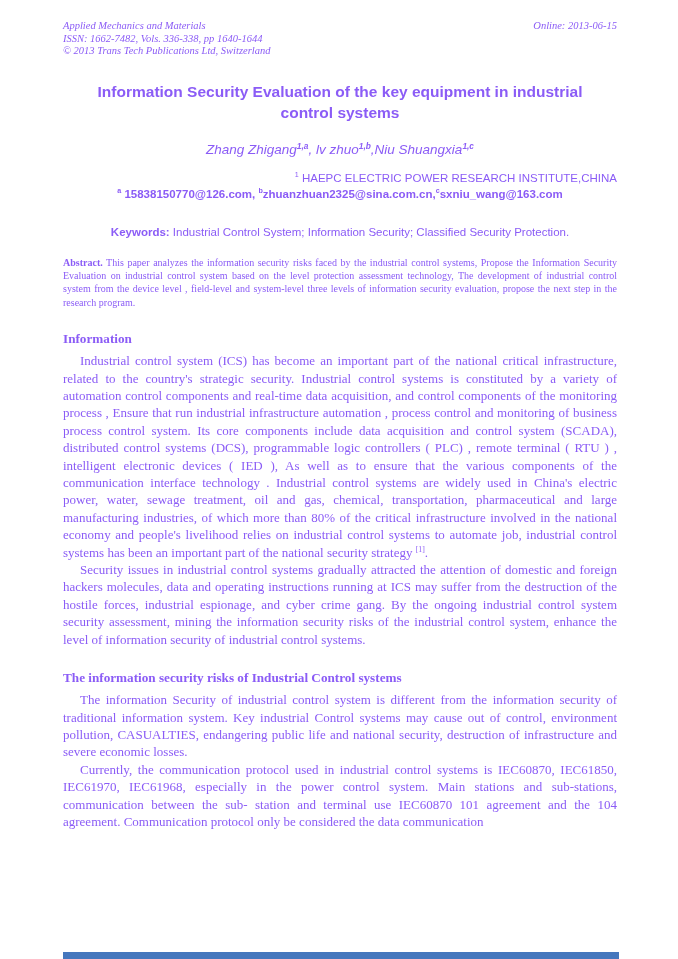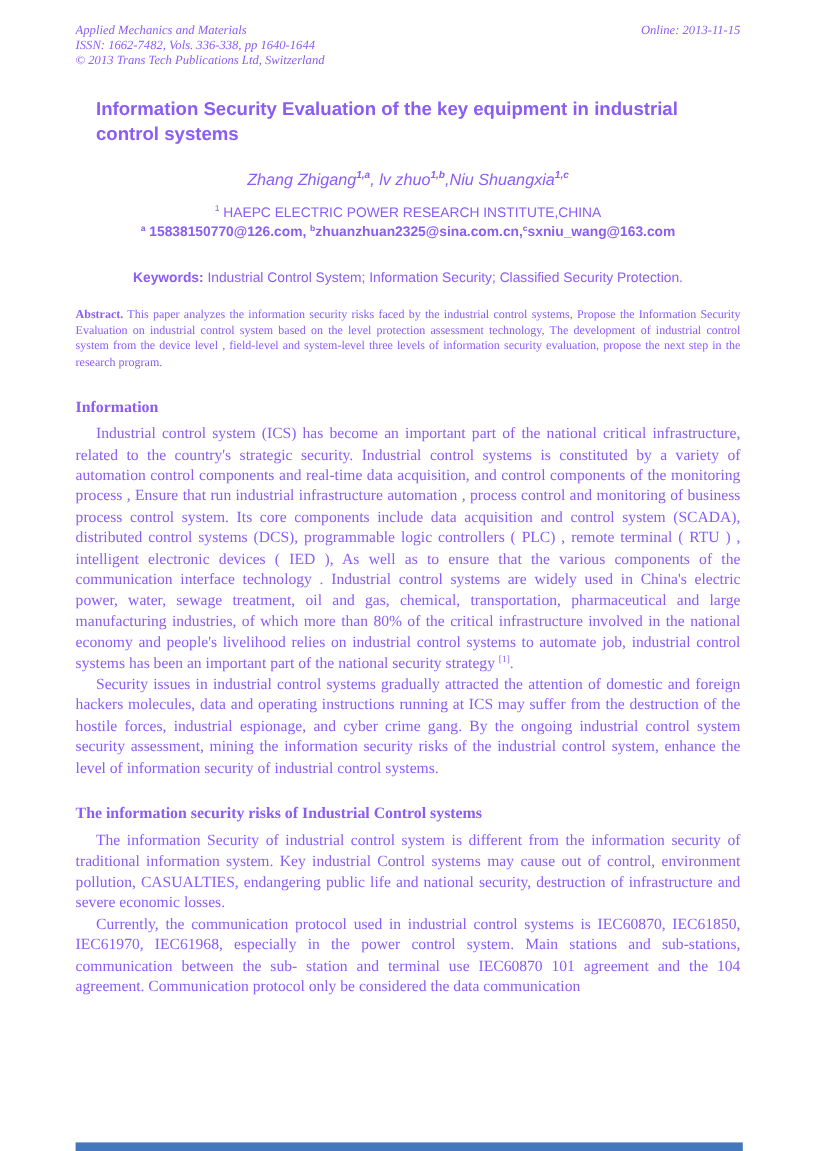--- a/index.html
+++ b/index.html
@@ -24,36 +24,37 @@
     font-size: 10.5px;
     line-height: 1.2;
   }
   .header-left div { white-space: nowrap; }
   .header-right { white-space: nowrap; }
 
   .title {
     font-family: "Liberation Sans", sans-serif;
     font-size: 15.5px;
     font-weight: bold;
+    text-align: center;
     line-height: 1.35;
     margin: 24px auto 0 auto;
     max-width: 520px;
   }
 
   .authors {
     font-family: "Liberation Sans", sans-serif;
     font-size: 13.5px;
     text-align: center;
     margin-top: 18px;
     font-style: italic;
   }
   .affiliation {
     font-family: "Liberation Sans", sans-serif;
     font-size: 11.5px;
-    text-align: center;
+    text-align: right;
     margin-top: 15px;
   }
   .emails {
     font-family: "Liberation Sans", sans-serif;
     font-size: 11.5px;
     font-weight: bold;
     text-align: center;
     margin-top: 4px;
   }
   sup { font-size: 62%; vertical-align: super; line-height: 0; }
@@ -107,21 +108,21 @@
 
 <div class="page">
   <div class="content">
 
     <div class="header">
       <div class="header-left">
         <div>Applied Mechanics and Materials</div>
         <div>ISSN: 1662-7482, Vols. 336-338, pp 1640-1644</div>
         <div>© 2013 Trans Tech Publications Ltd, Switzerland</div>
       </div>
-      <div class="header-right">Online: 2013-11-15</div>
+      <div class="header-right">Online: 2013-06-15</div>
     </div>
 
     <h1 class="title">Information Security Evaluation of the key equipment in industrial control systems</h1>
 
     <div class="authors"><span>Zhang Zhigang</span><sup>1,a</sup><span>, lv zhuo</span><sup>1,b</sup><span>,Niu Shuangxia</span><sup>1,c</sup></div>
 
     <div class="affiliation"><sup>1</sup><span> HAEPC ELECTRIC POWER RESEARCH INSTITUTE,CHINA</span></div>
 
     <div class="emails"><sup>a</sup><span> 15838150770@126.com, </span><sup>b</sup><span>zhuanzhuan2325@sina.com.cn,</span><sup>c</sup><span>sxniu_wang@163.com</span></div>
 

